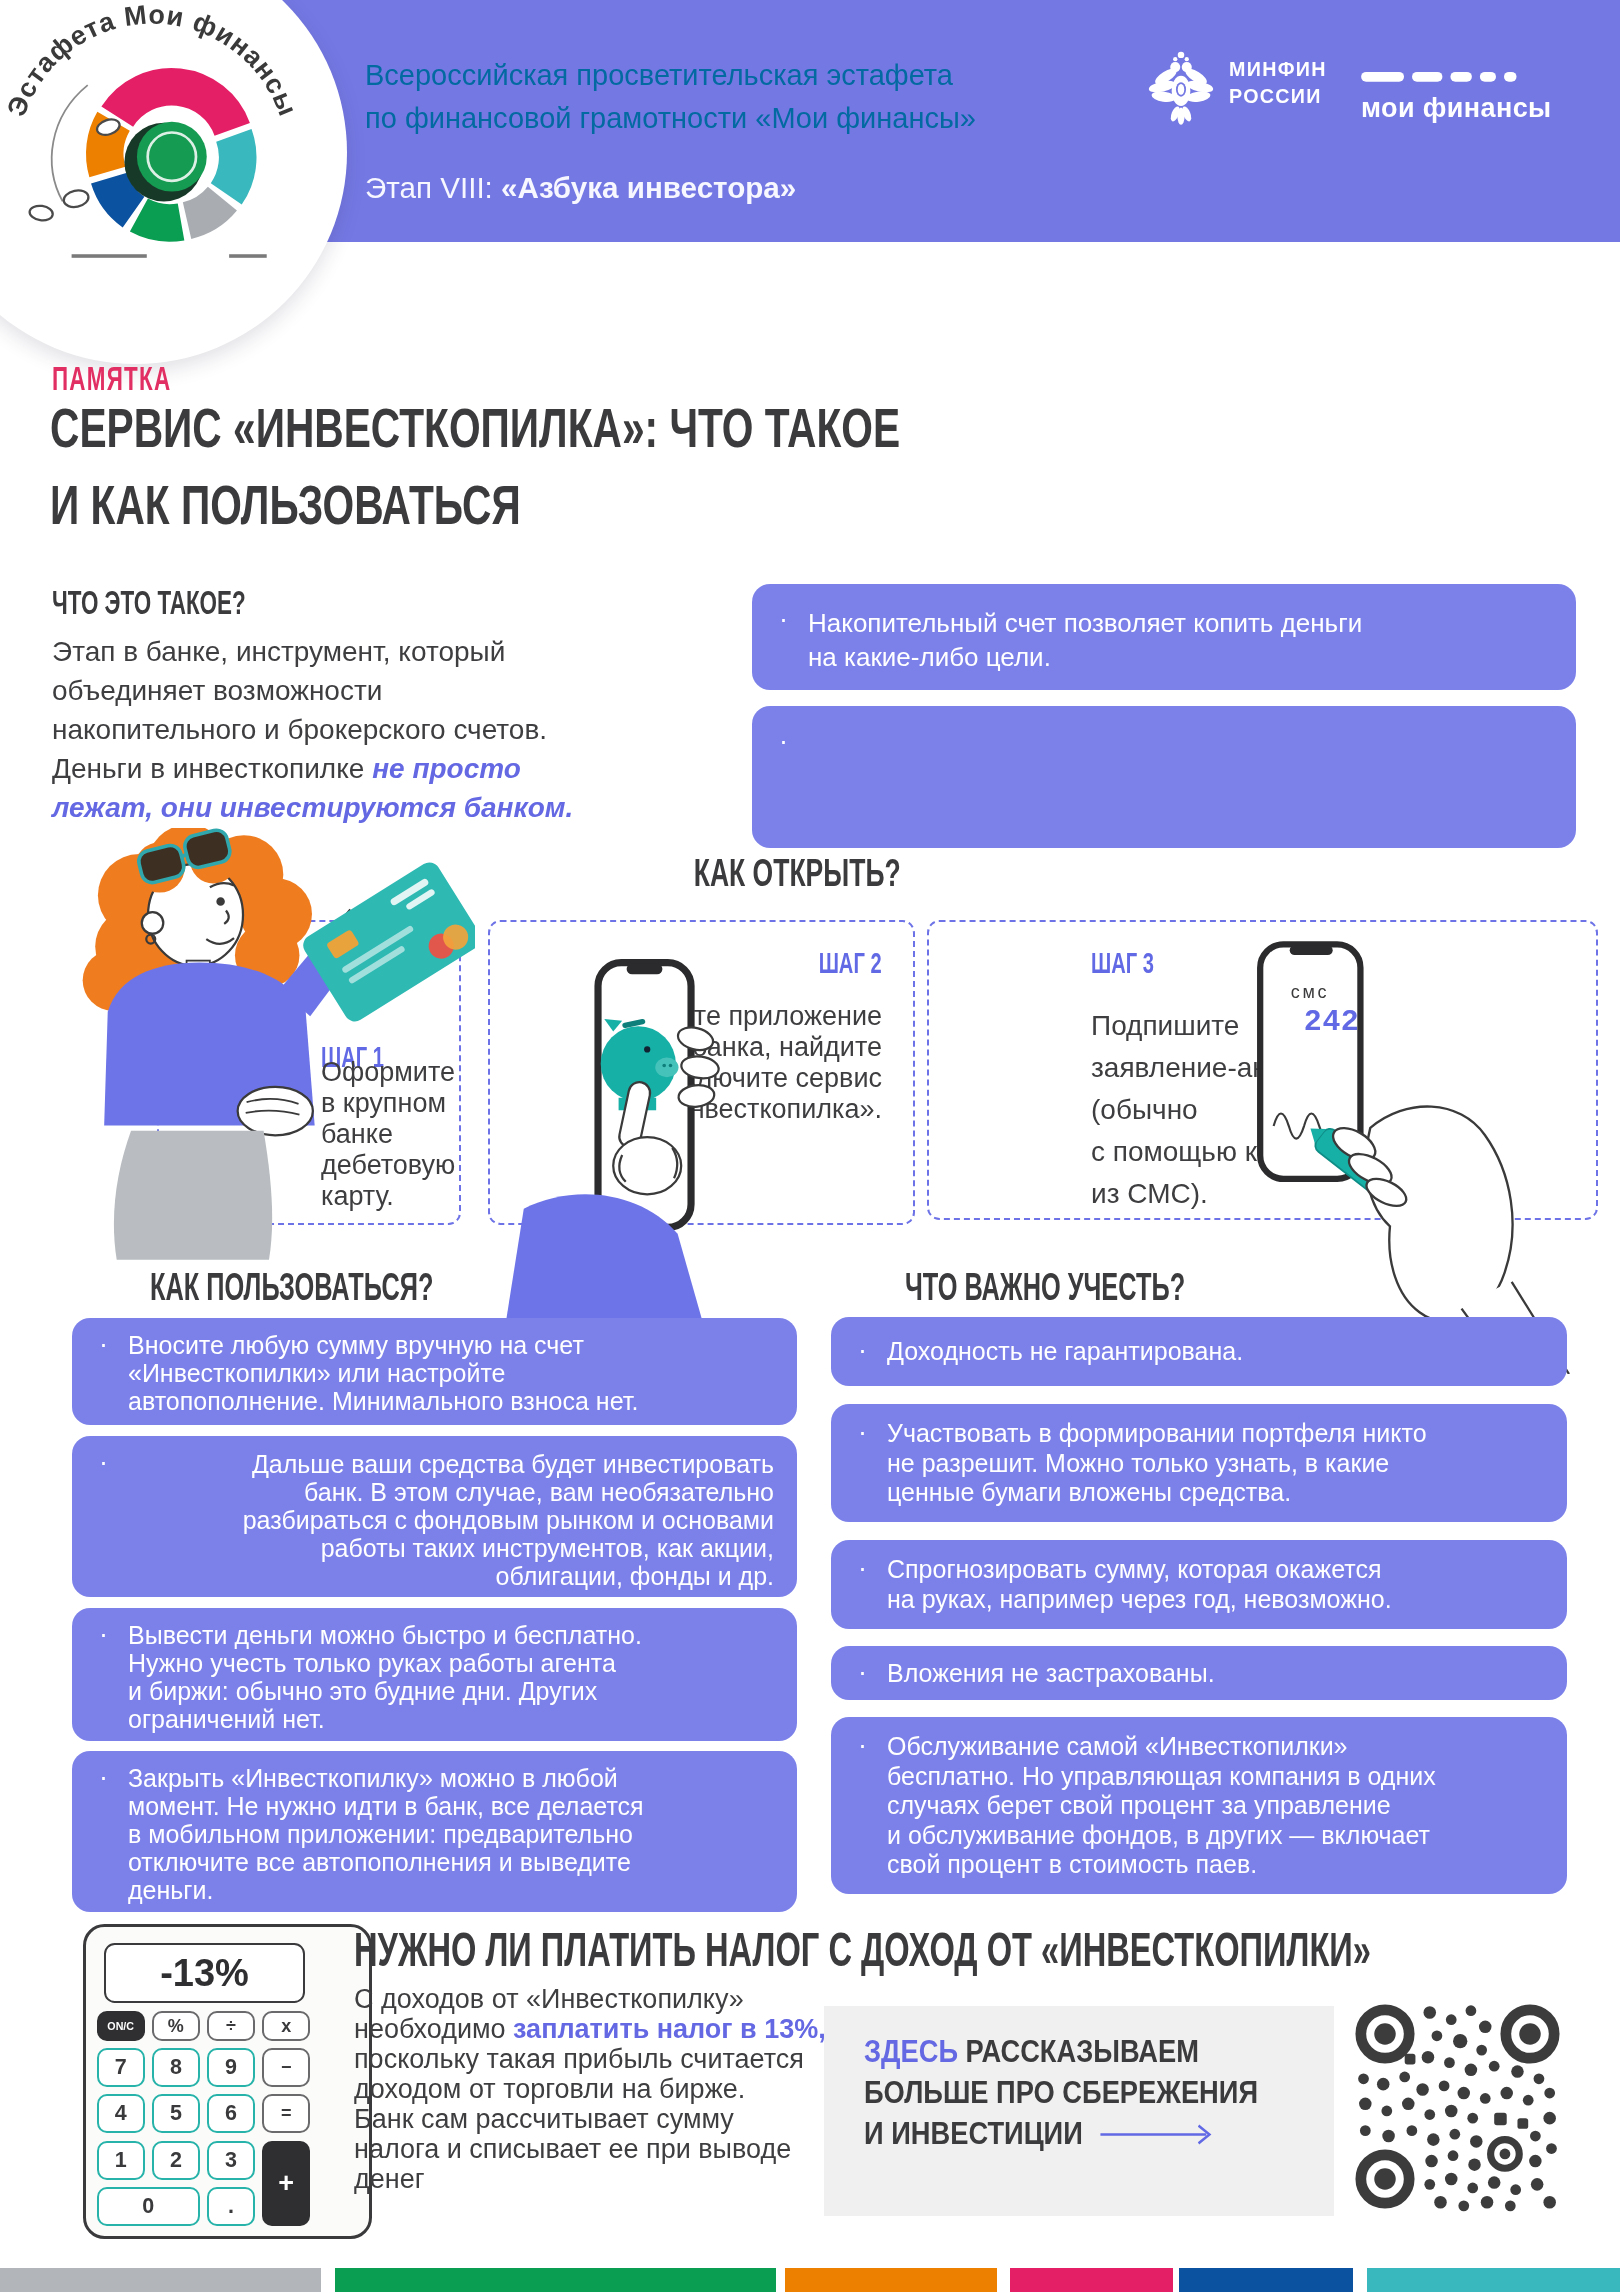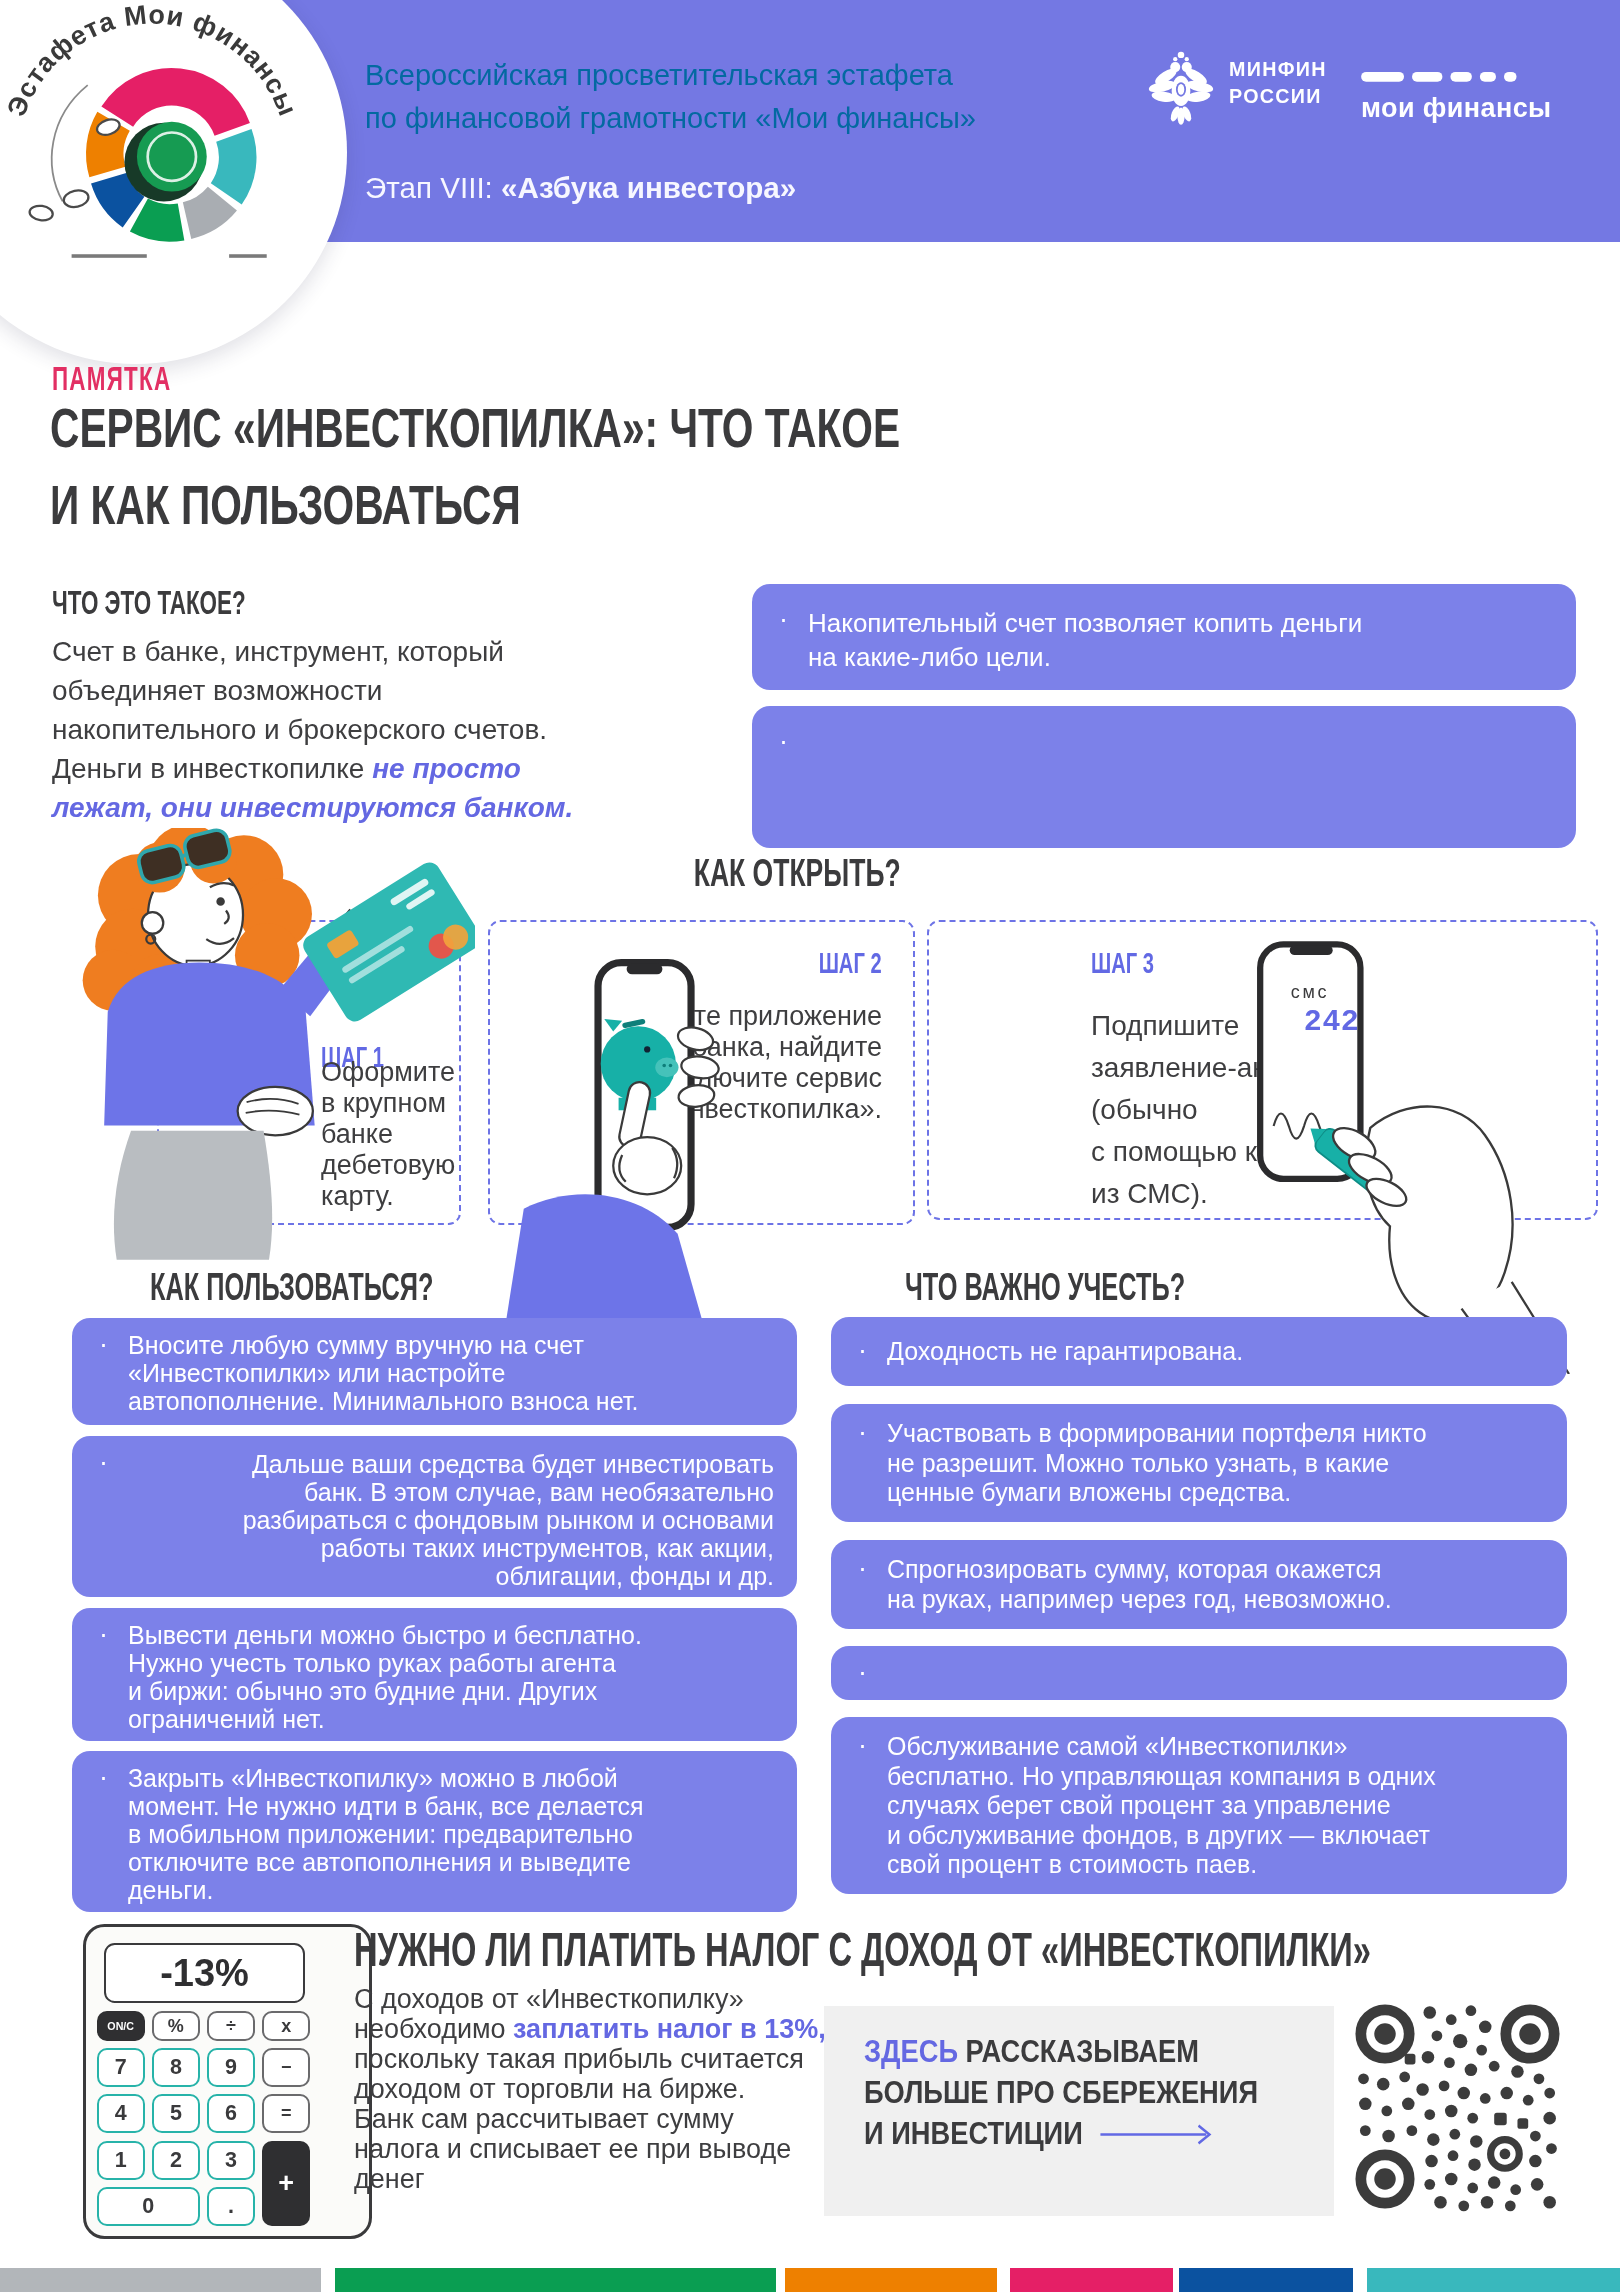--- a/index.html
+++ b/index.html
@@ -147,21 +147,21 @@
   <div class="myfin-txt" style="margin-top:7.2px;">мои финансы</div>
 </div>
 
 <div class="abs" style="left:52px;top:360px;"><span class="pam cnd">ПАМЯТКА</span></div>
 <div class="abs title" style="left:50px;top:390px;">
   <div><span class="cnd" style="transform:scaleX(.74);">СЕРВИС «ИНВЕСТКОПИЛКА»: ЧТО ТАКОЕ</span></div>
   <div><span class="cnd" style="transform:scaleX(.74);">И КАК ПОЛЬЗОВАТЬСЯ</span></div>
 </div>
 
 <div class="abs" style="left:52px;top:584px;"><span class="h3 cnd">ЧТО ЭТО ТАКОЕ?</span></div>
-<div class="abs para lines" style="left:52px;top:632px;width:645px;"><span class="lines">Счет в банке, инструмент, который
+<div class="abs para lines" style="left:52px;top:632px;width:645px;"><span class="lines">Этап в банке, инструмент, который
 объединяет возможности
 накопительного и брокерского счетов.
 Деньги в инвесткопилке </span><span class="accent lines">не просто
 лежат, они инвестируются банком.</span></div>
 
 <div class="abs pbox" style="left:752px;top:584px;width:824px;height:106px;">
   <span class="bul" style="top:19.7px;">·</span>
   <div class="txt tr-box lines" style="top:21.5px;">Накопительный счет позволяет копить деньги
 на какие-либо цели.</div>
 </div>
@@ -357,20 +357,21 @@
 не разрешит. Можно только узнать, в какие
 ценные бумаги вложены средства.</div>
 </div>
 <div class="abs pbox" style="left:831px;top:1540px;width:736px;height:89px;">
   <span class="bul" style="top:13.4px;">·</span>
   <div class="txt rc-box lines" style="top:15px;">Спрогнозировать сумму, которая окажется
 на руках, например через год, невозможно.</div>
 </div>
 <div class="abs pbox" style="left:831px;top:1646px;width:736px;height:54px;">
   <span class="bul" style="top:10.7px;">·</span>
+  <div class="txt rc-box lines" style="top:12.5px;">Вложения не застрахованы.</div>
 </div>
 <div class="abs pbox" style="left:831px;top:1717px;width:736px;height:177px;">
   <span class="bul" style="top:13.4px;">·</span>
   <div class="txt rc-box lines" style="top:15px;">Обслуживание самой «Инвесткопилки»
 бесплатно. Но управляющая компания в одних
 случаях берет свой процент за управление
 и обслуживание фондов, в других — включает
 свой процент в стоимость паев.</div>
 </div>
 

